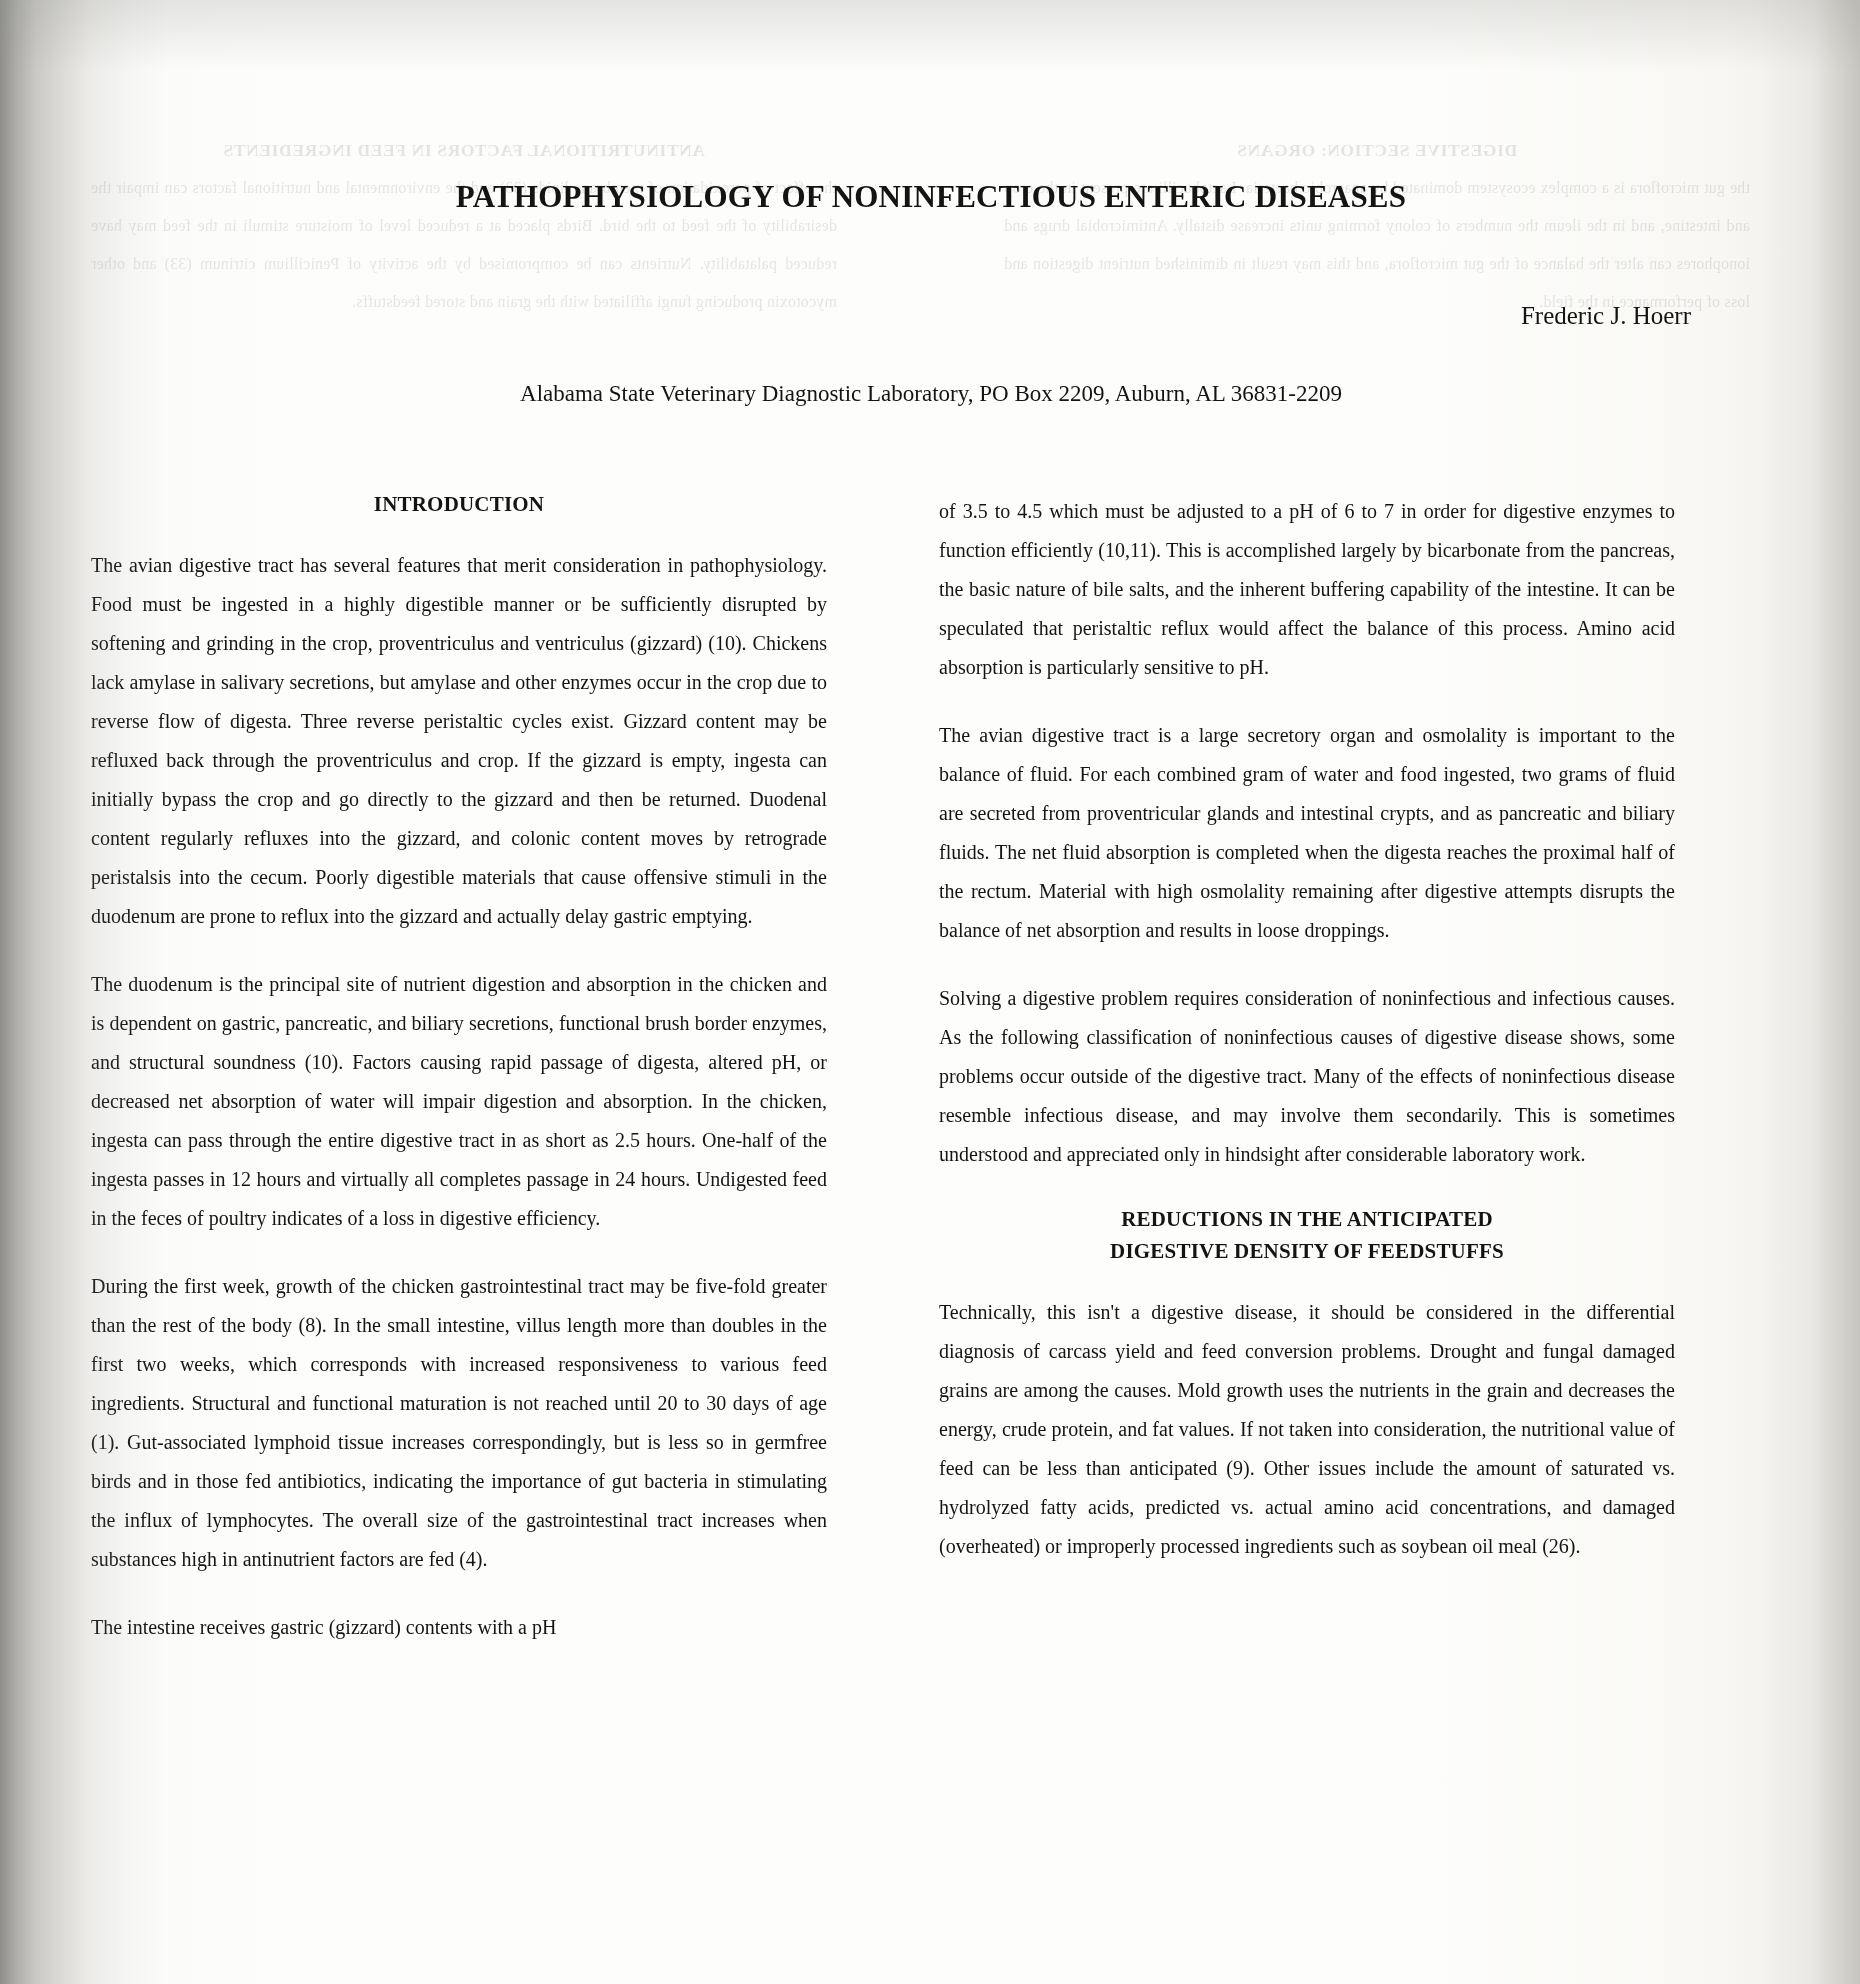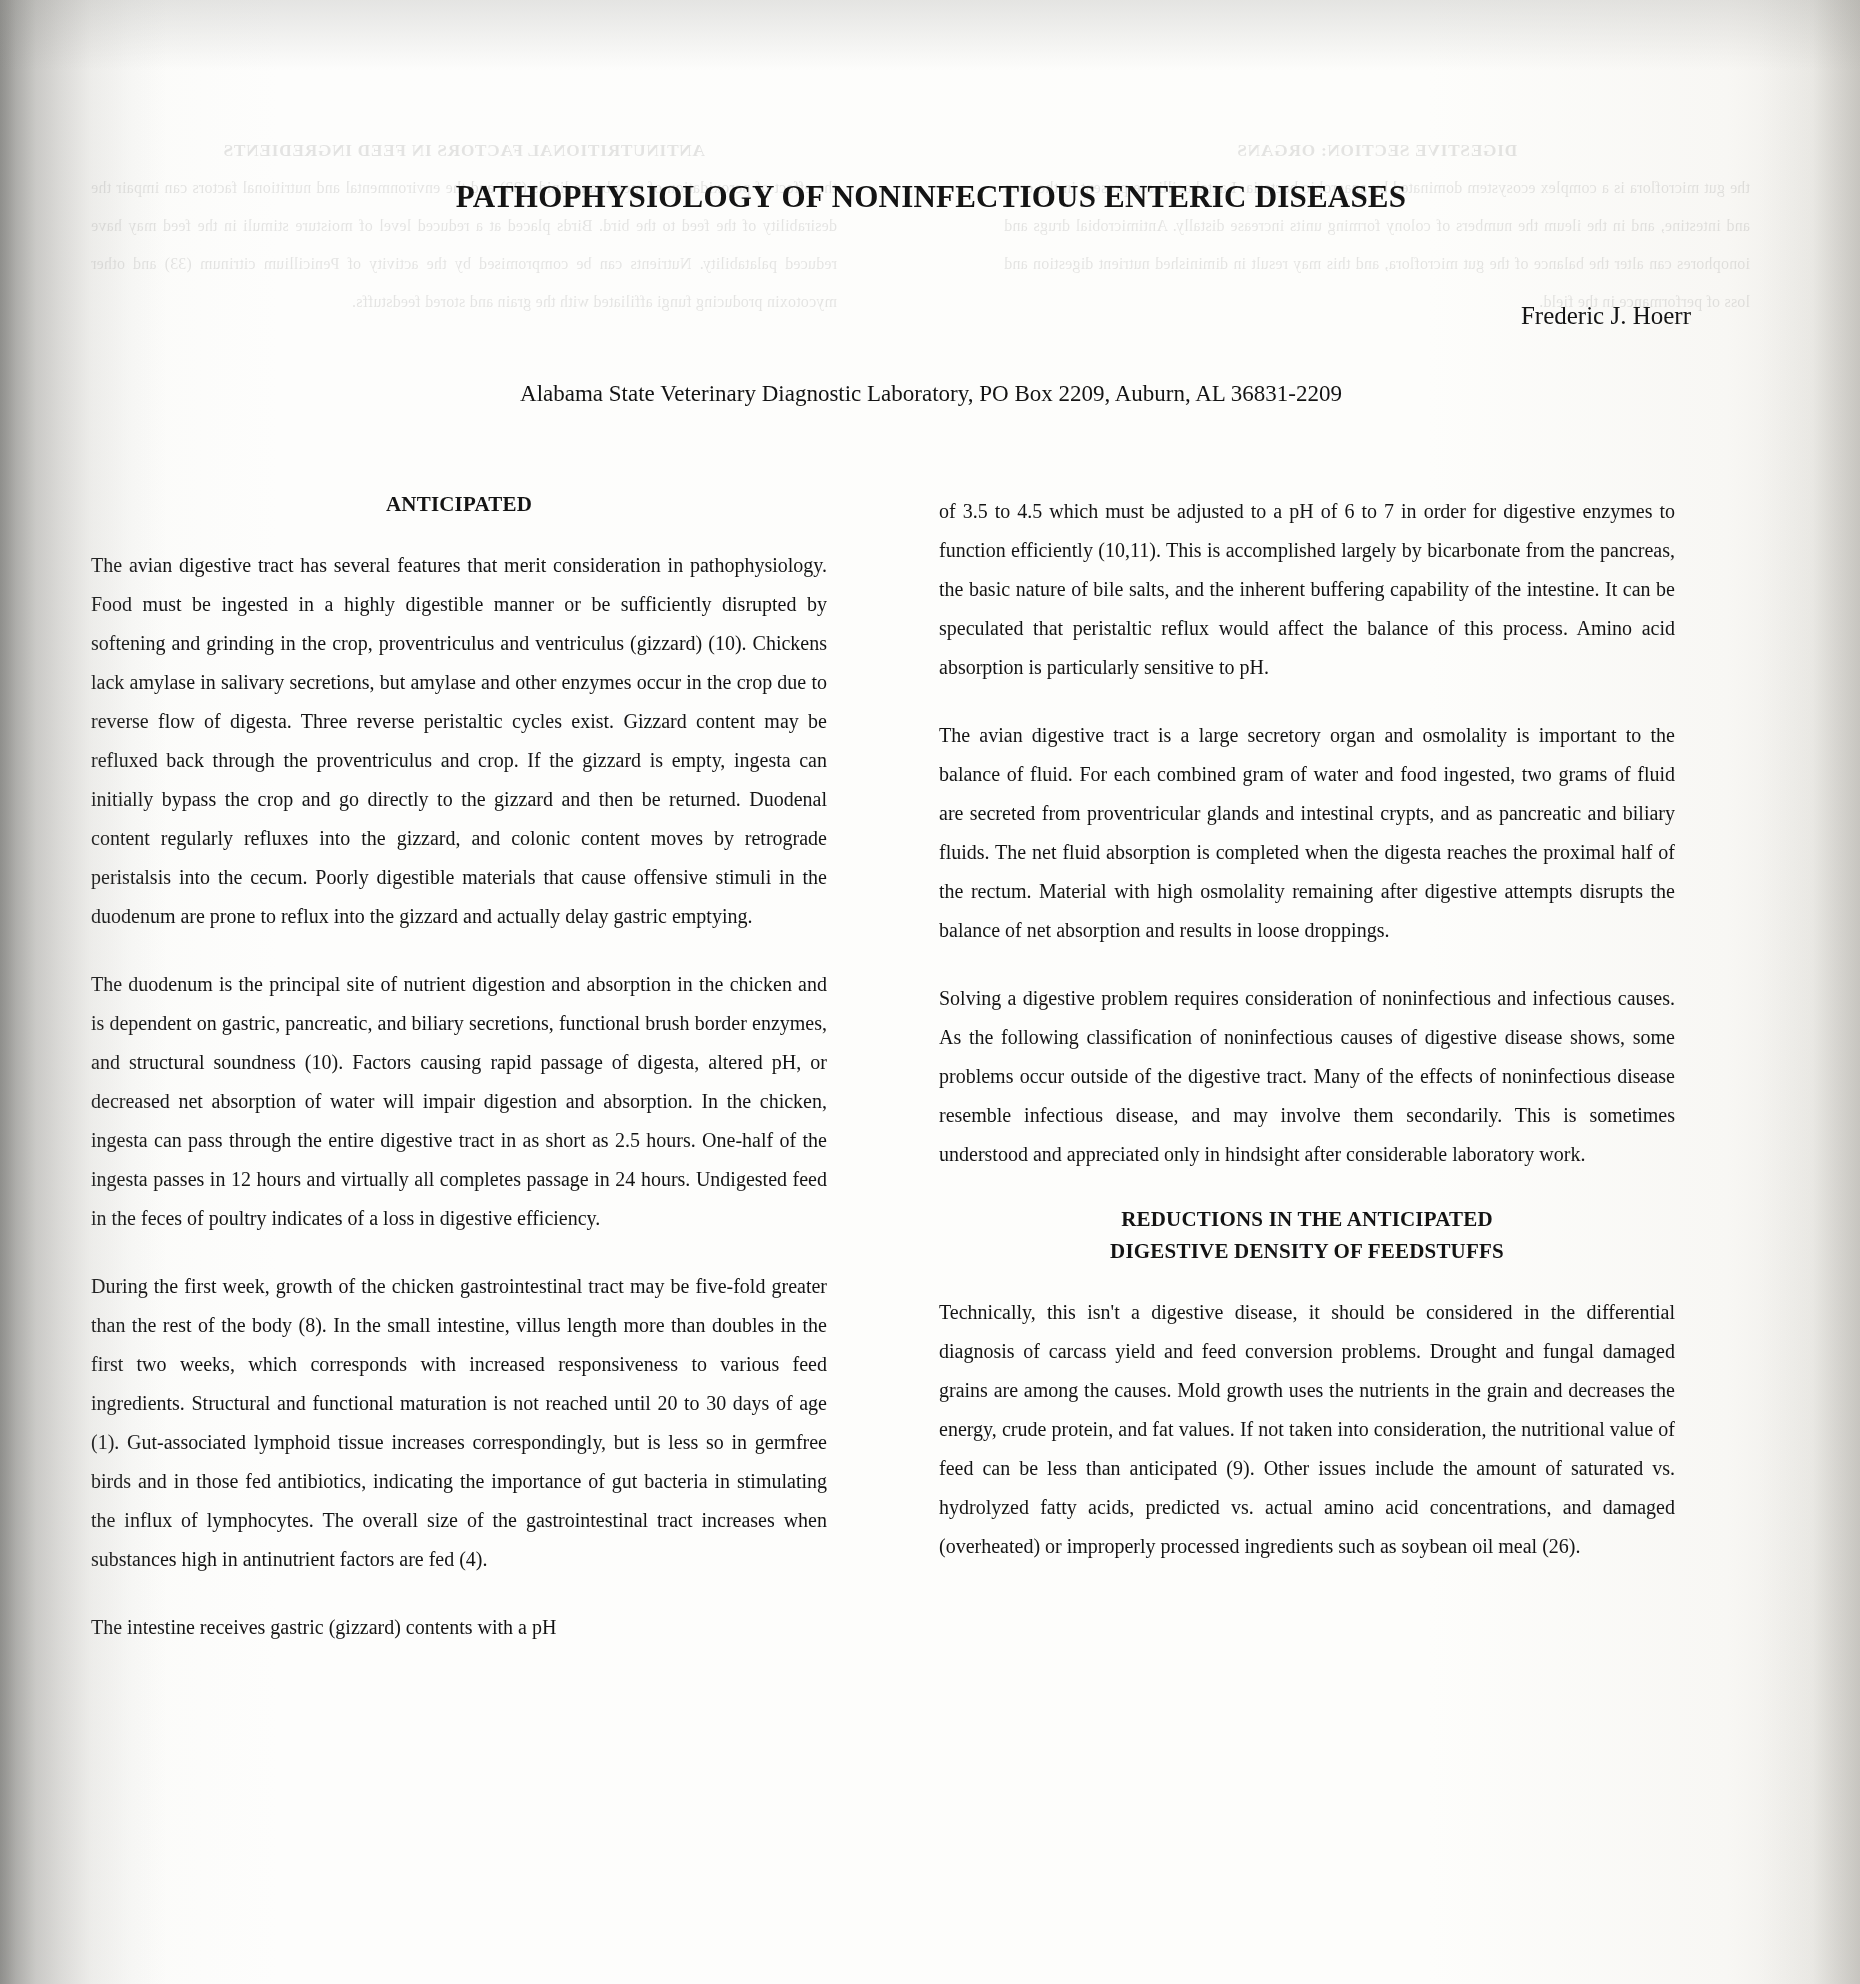--- a/index.html
+++ b/index.html
@@ -152,21 +152,21 @@
     </div>
   </div>
 
   <div id="content">
 
     <h1 class="title">PATHOPHYSIOLOGY OF NONINFECTIOUS ENTERIC DISEASES</h1>
     <div class="author">Frederic J. Hoerr</div>
     <div class="affiliation">Alabama State Veterinary Diagnostic Laboratory, PO Box 2209, Auburn, AL 36831-2209</div>
 
     <div class="col left">
-      <h2 class="sec-head">ANTICIPATED</h2>
+      <h2 class="sec-head">INTRODUCTION</h2>
       <p>The avian digestive tract has several features that merit consideration in pathophysiology. Food must be ingested in a highly digestible manner or be sufficiently disrupted by softening and grinding in the crop, proventriculus and ventriculus (gizzard) (10). Chickens lack amylase in salivary secretions, but amylase and other enzymes occur in the crop due to reverse flow of digesta. Three reverse peristaltic cycles exist. Gizzard content may be refluxed back through the proventriculus and crop. If the gizzard is empty, ingesta can initially bypass the crop and go directly to the gizzard and then be returned. Duodenal content regularly refluxes into the gizzard, and colonic content moves by retrograde peristalsis into the cecum. Poorly digestible materials that cause offensive stimuli in the duodenum are prone to reflux into the gizzard and actually delay gastric emptying.</p>
       <p>The duodenum is the principal site of nutrient digestion and absorption in the chicken and is dependent on gastric, pancreatic, and biliary secretions, functional brush border enzymes, and structural soundness (10). Factors causing rapid passage of digesta, altered pH, or decreased net absorption of water will impair digestion and absorption. In the chicken, ingesta can pass through the entire digestive tract in as short as 2.5 hours. One-half of the ingesta passes in 12 hours and virtually all completes passage in 24 hours. Undigested feed in the feces of poultry indicates of a loss in digestive efficiency.</p>
       <p>During the first week, growth of the chicken gastrointestinal tract may be five-fold greater than the rest of the body (8). In the small intestine, villus length more than doubles in the first two weeks, which corresponds with increased responsiveness to various feed ingredients. Structural and functional maturation is not reached until 20 to 30 days of age (1). Gut-associated lymphoid tissue increases correspondingly, but is less so in germfree birds and in those fed antibiotics, indicating the importance of gut bacteria in stimulating the influx of lymphocytes. The overall size of the gastrointestinal tract increases when substances high in antinutrient factors are fed (4).</p>
       <p>The intestine receives gastric (gizzard) contents with a pH</p>
     </div>
 
     <div class="col right">
       <p>of 3.5 to 4.5 which must be adjusted to a pH of 6 to 7 in order for digestive enzymes to function efficiently (10,11). This is accomplished largely by bicarbonate from the pancreas, the basic nature of bile salts, and the inherent buffering capability of the intestine. It can be speculated that peristaltic reflux would affect the balance of this process. Amino acid absorption is particularly sensitive to pH.</p>
       <p>The avian digestive tract is a large secretory organ and osmolality is important to the balance of fluid. For each combined gram of water and food ingested, two grams of fluid are secreted from proventricular glands and intestinal crypts, and as pancreatic and biliary fluids. The net fluid absorption is completed when the digesta reaches the proximal half of the rectum. Material with high osmolality remaining after digestive attempts disrupts the balance of net absorption and results in loose droppings.</p>
       <p>Solving a digestive problem requires consideration of noninfectious and infectious causes. As the following classification of noninfectious causes of digestive disease shows, some problems occur outside of the digestive tract. Many of the effects of noninfectious disease resemble infectious disease, and may involve them secondarily. This is sometimes understood and appreciated only in hindsight after considerable laboratory work.</p>

